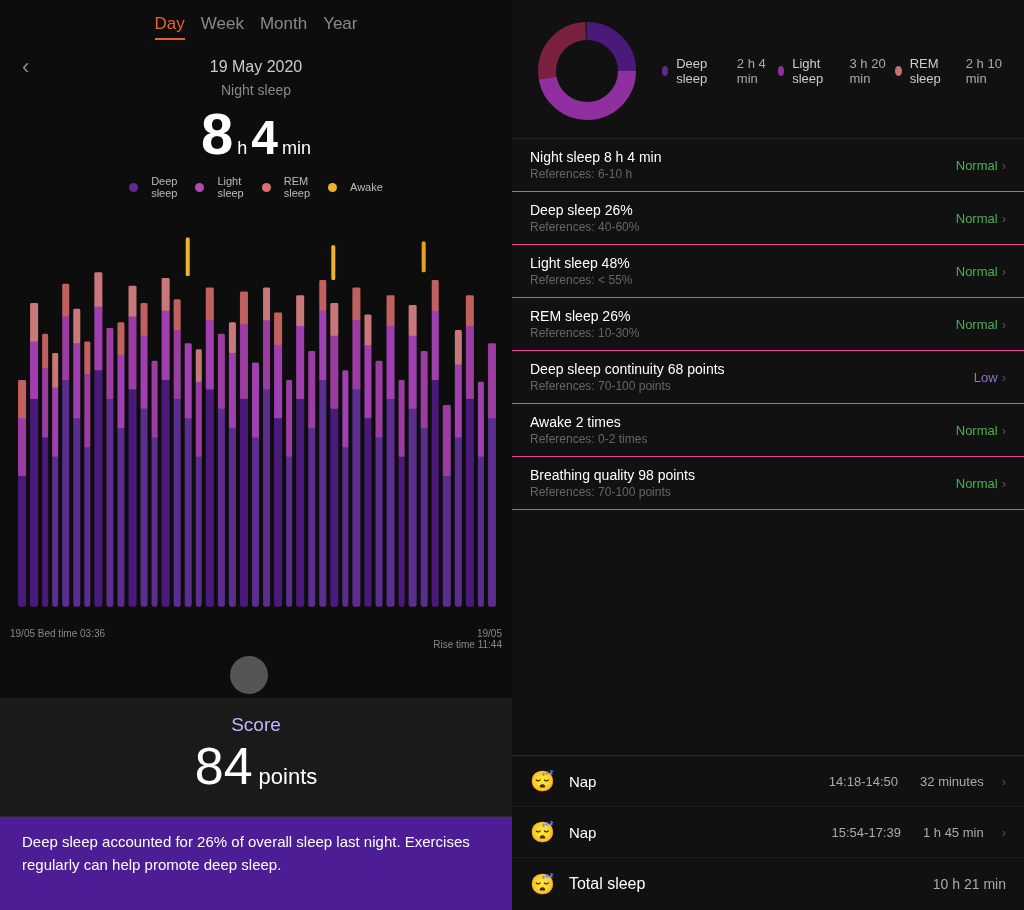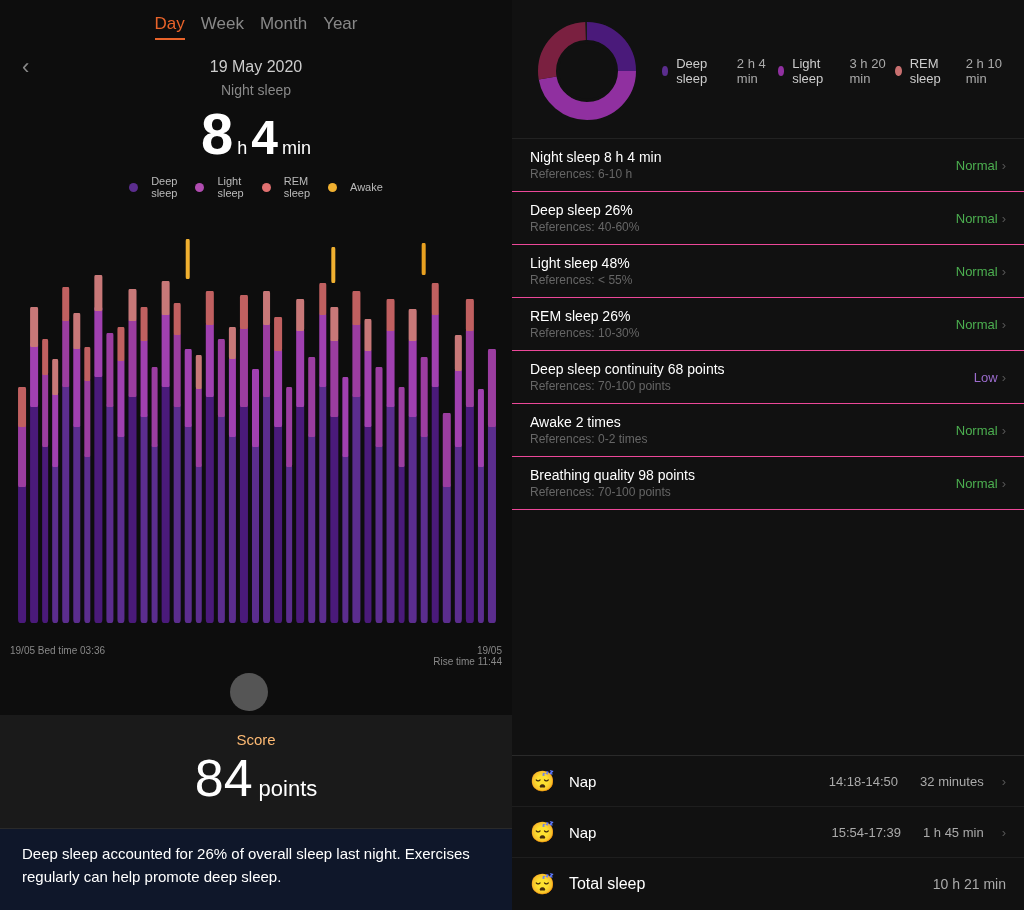--- a/index.html
+++ b/index.html
@@ -145,38 +145,38 @@
       background: #555;
       margin: 4px auto;
     }
 
     .score-section {
       background: #1a1a1a;
       padding: 16px 24px 20px;
       text-align: center;
     }
     .score-label {
-      color: #fdba74;
-      font-size: 15px;
+      color: #c4b5fd;
+      font-size: 19px;
     }
     .score-value {
       font-size: 52px;
       font-weight: 400;
       color: #fff;
       text-align: right;
     }
     .score-points {
       font-size: 22px;
       color: #fff;
       font-weight: 400;
     }
 
     .insights {
-      background: #0f172a;
-      padding: 14px 22px 12px;
+      background: #4c1d95;
+      padding: 14px 22px 24px;
       border-top: 1px solid #2a2a2a;
     }
     .insight-main {
       color: #fff;
       font-size: 15px;
       line-height: 1.5;
       margin-bottom: 10px;
     }
     .insight-sub {
       color: #888;

